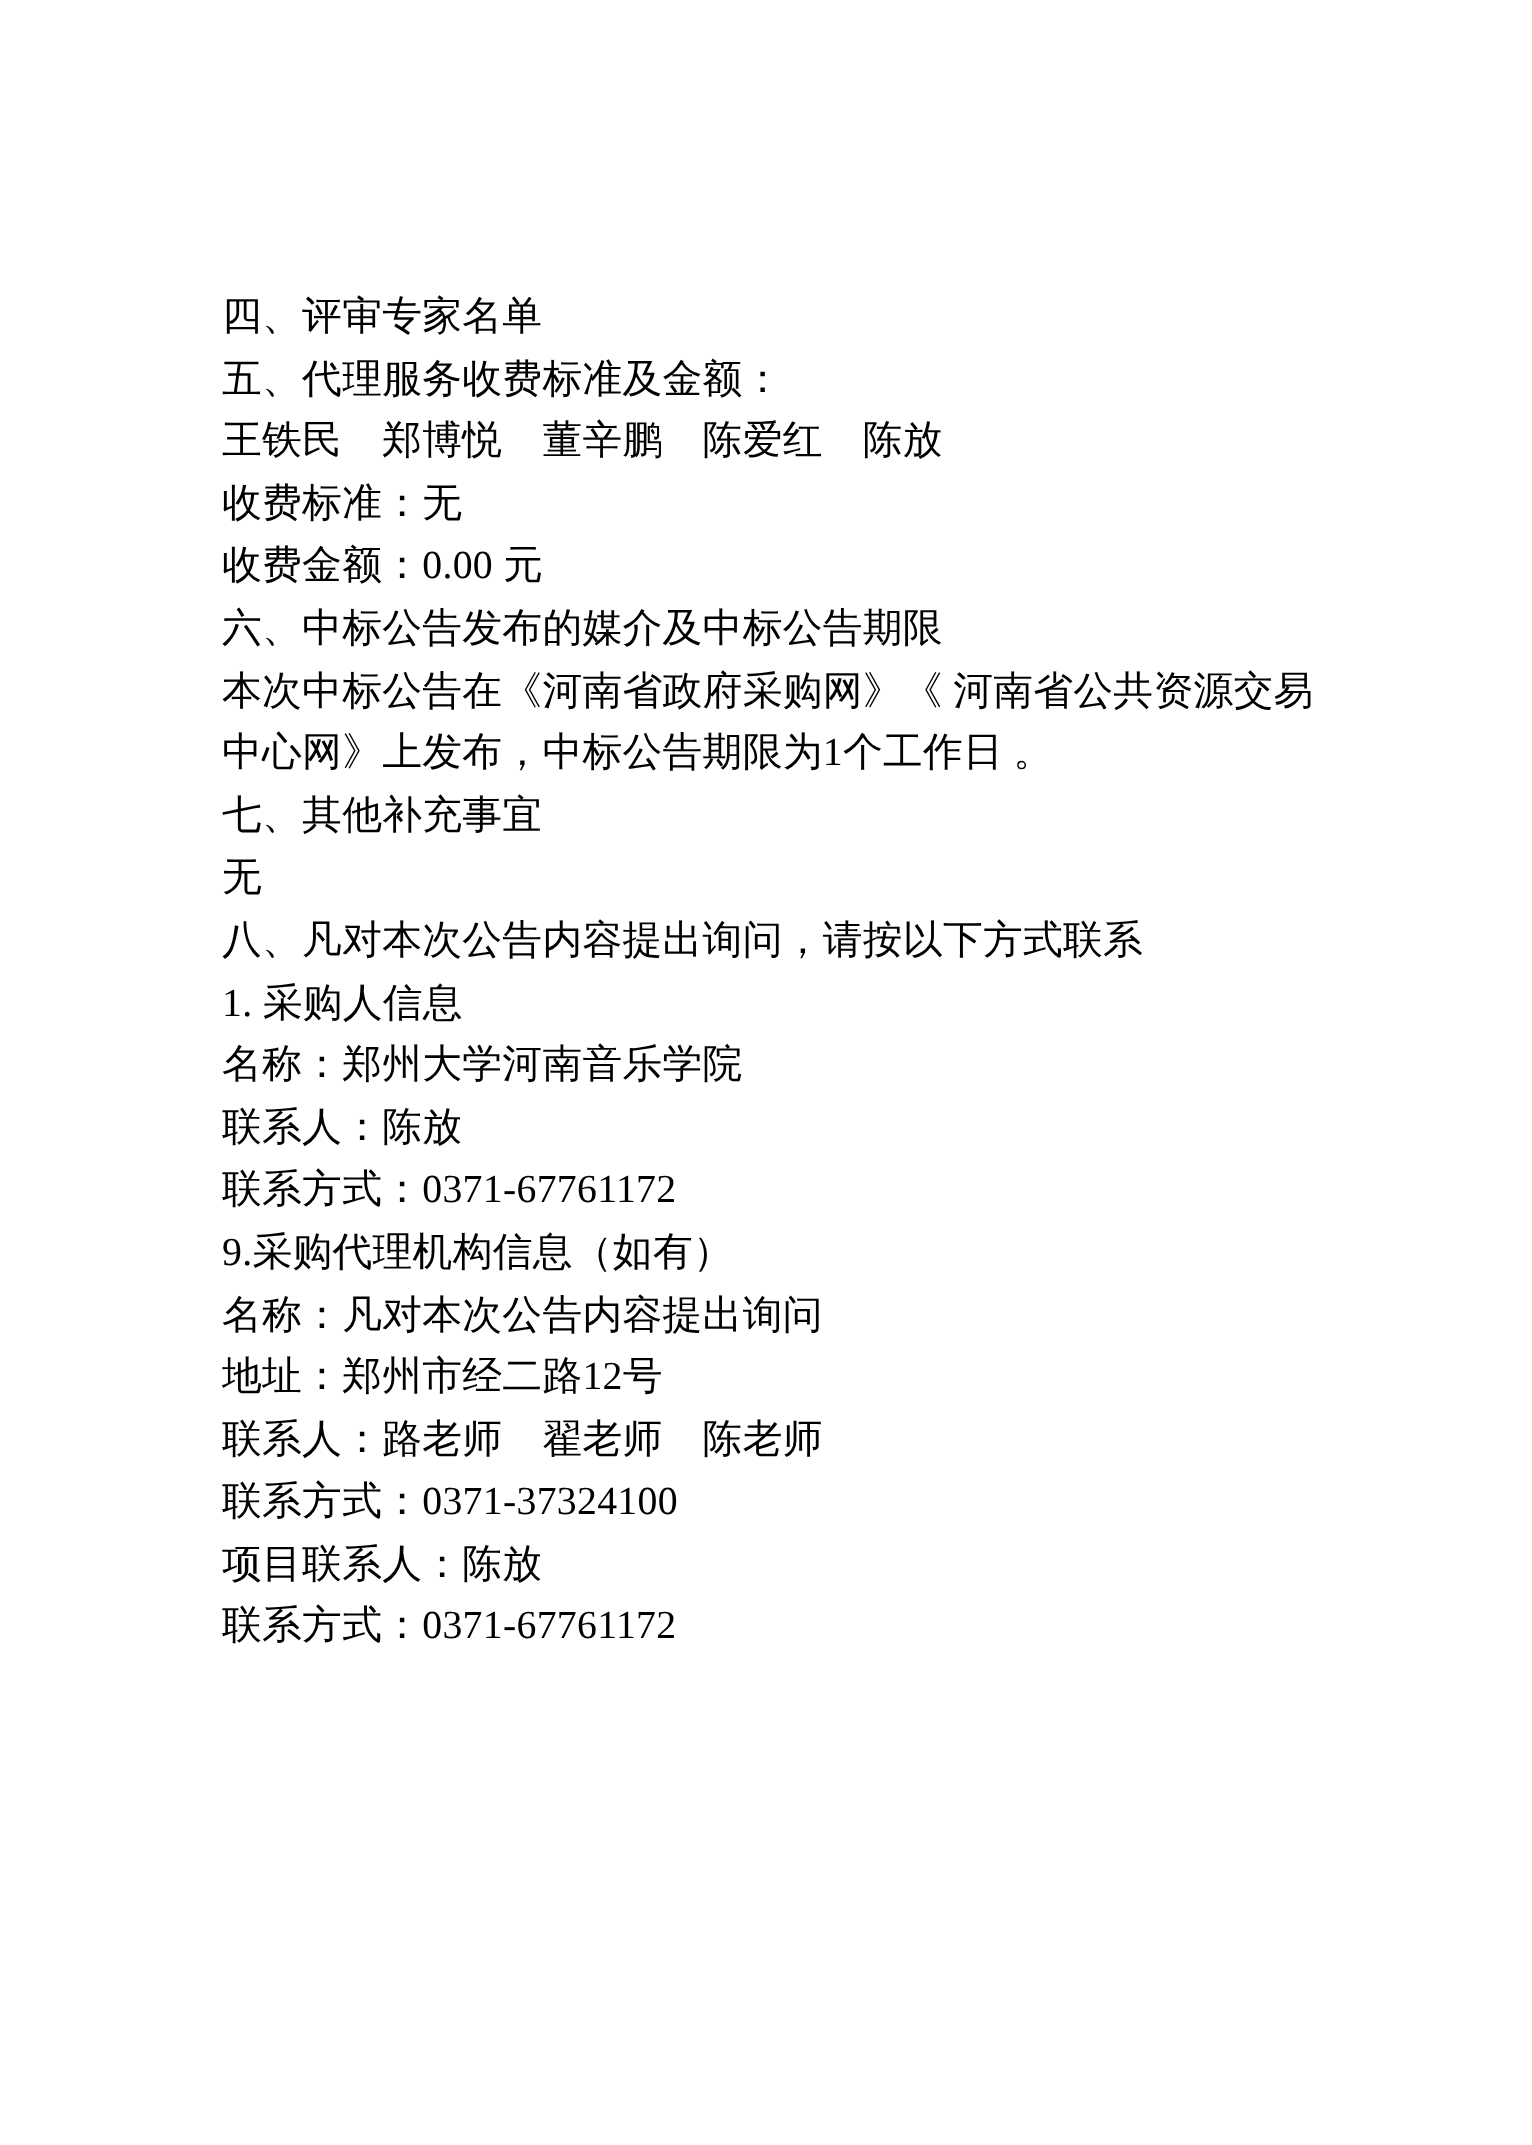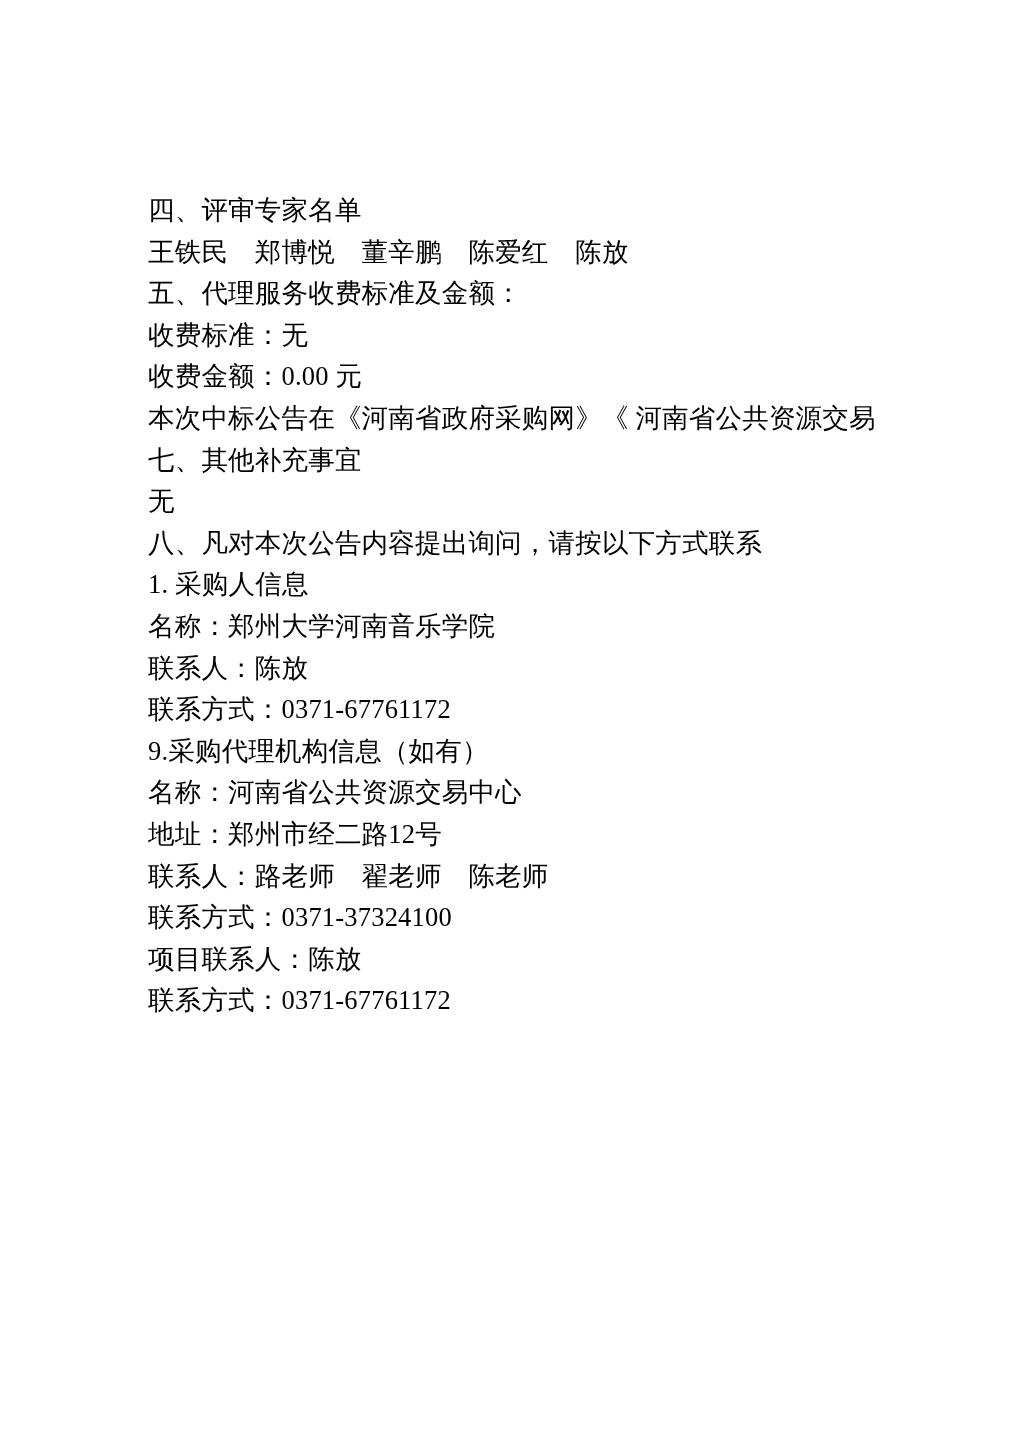--- a/index.html
+++ b/index.html
@@ -30,33 +30,35 @@
     letter-spacing: 0.2px;
     white-space: pre;
   }
 </style>
 </head>
 <body>
 
 <div class="page">
   <div class="text-block">
     <p class="line">四、评审专家名单</p>
+    <p class="line">五、代理服务收费标准及金额：</p>
     <p class="line">王铁民　郑博悦　董辛鹏　陈爱红　陈放</p>
-    <p class="line">五、代理服务收费标准及金额：</p>
     <p class="line">收费标准：无</p>
     <p class="line">收费金额：0.00 元</p>
+    <p class="line">六、中标公告发布的媒介及中标公告期限</p>
     <p class="line">本次中标公告在《河南省政府采购网》《 河南省公共资源交易</p>
+    <p class="line">中心网》上发布，中标公告期限为1个工作日 。</p>
     <p class="line">七、其他补充事宜</p>
     <p class="line">无</p>
     <p class="line">八、凡对本次公告内容提出询问，请按以下方式联系</p>
     <p class="line">1. 采购人信息</p>
     <p class="line">名称：郑州大学河南音乐学院</p>
     <p class="line">联系人：陈放</p>
     <p class="line">联系方式：0371-67761172</p>
     <p class="line">9.采购代理机构信息（如有）</p>
-    <p class="line">名称：河南省公共资源交易中心</p>
+    <p class="line">名称：凡对本次公告内容提出询问</p>
     <p class="line">地址：郑州市经二路12号</p>
     <p class="line">联系人：路老师　翟老师　陈老师</p>
     <p class="line">联系方式：0371-37324100</p>
     <p class="line">项目联系人：陈放</p>
     <p class="line">联系方式：0371-67761172</p>
   </div>
 </div>
 
 </body></html>

